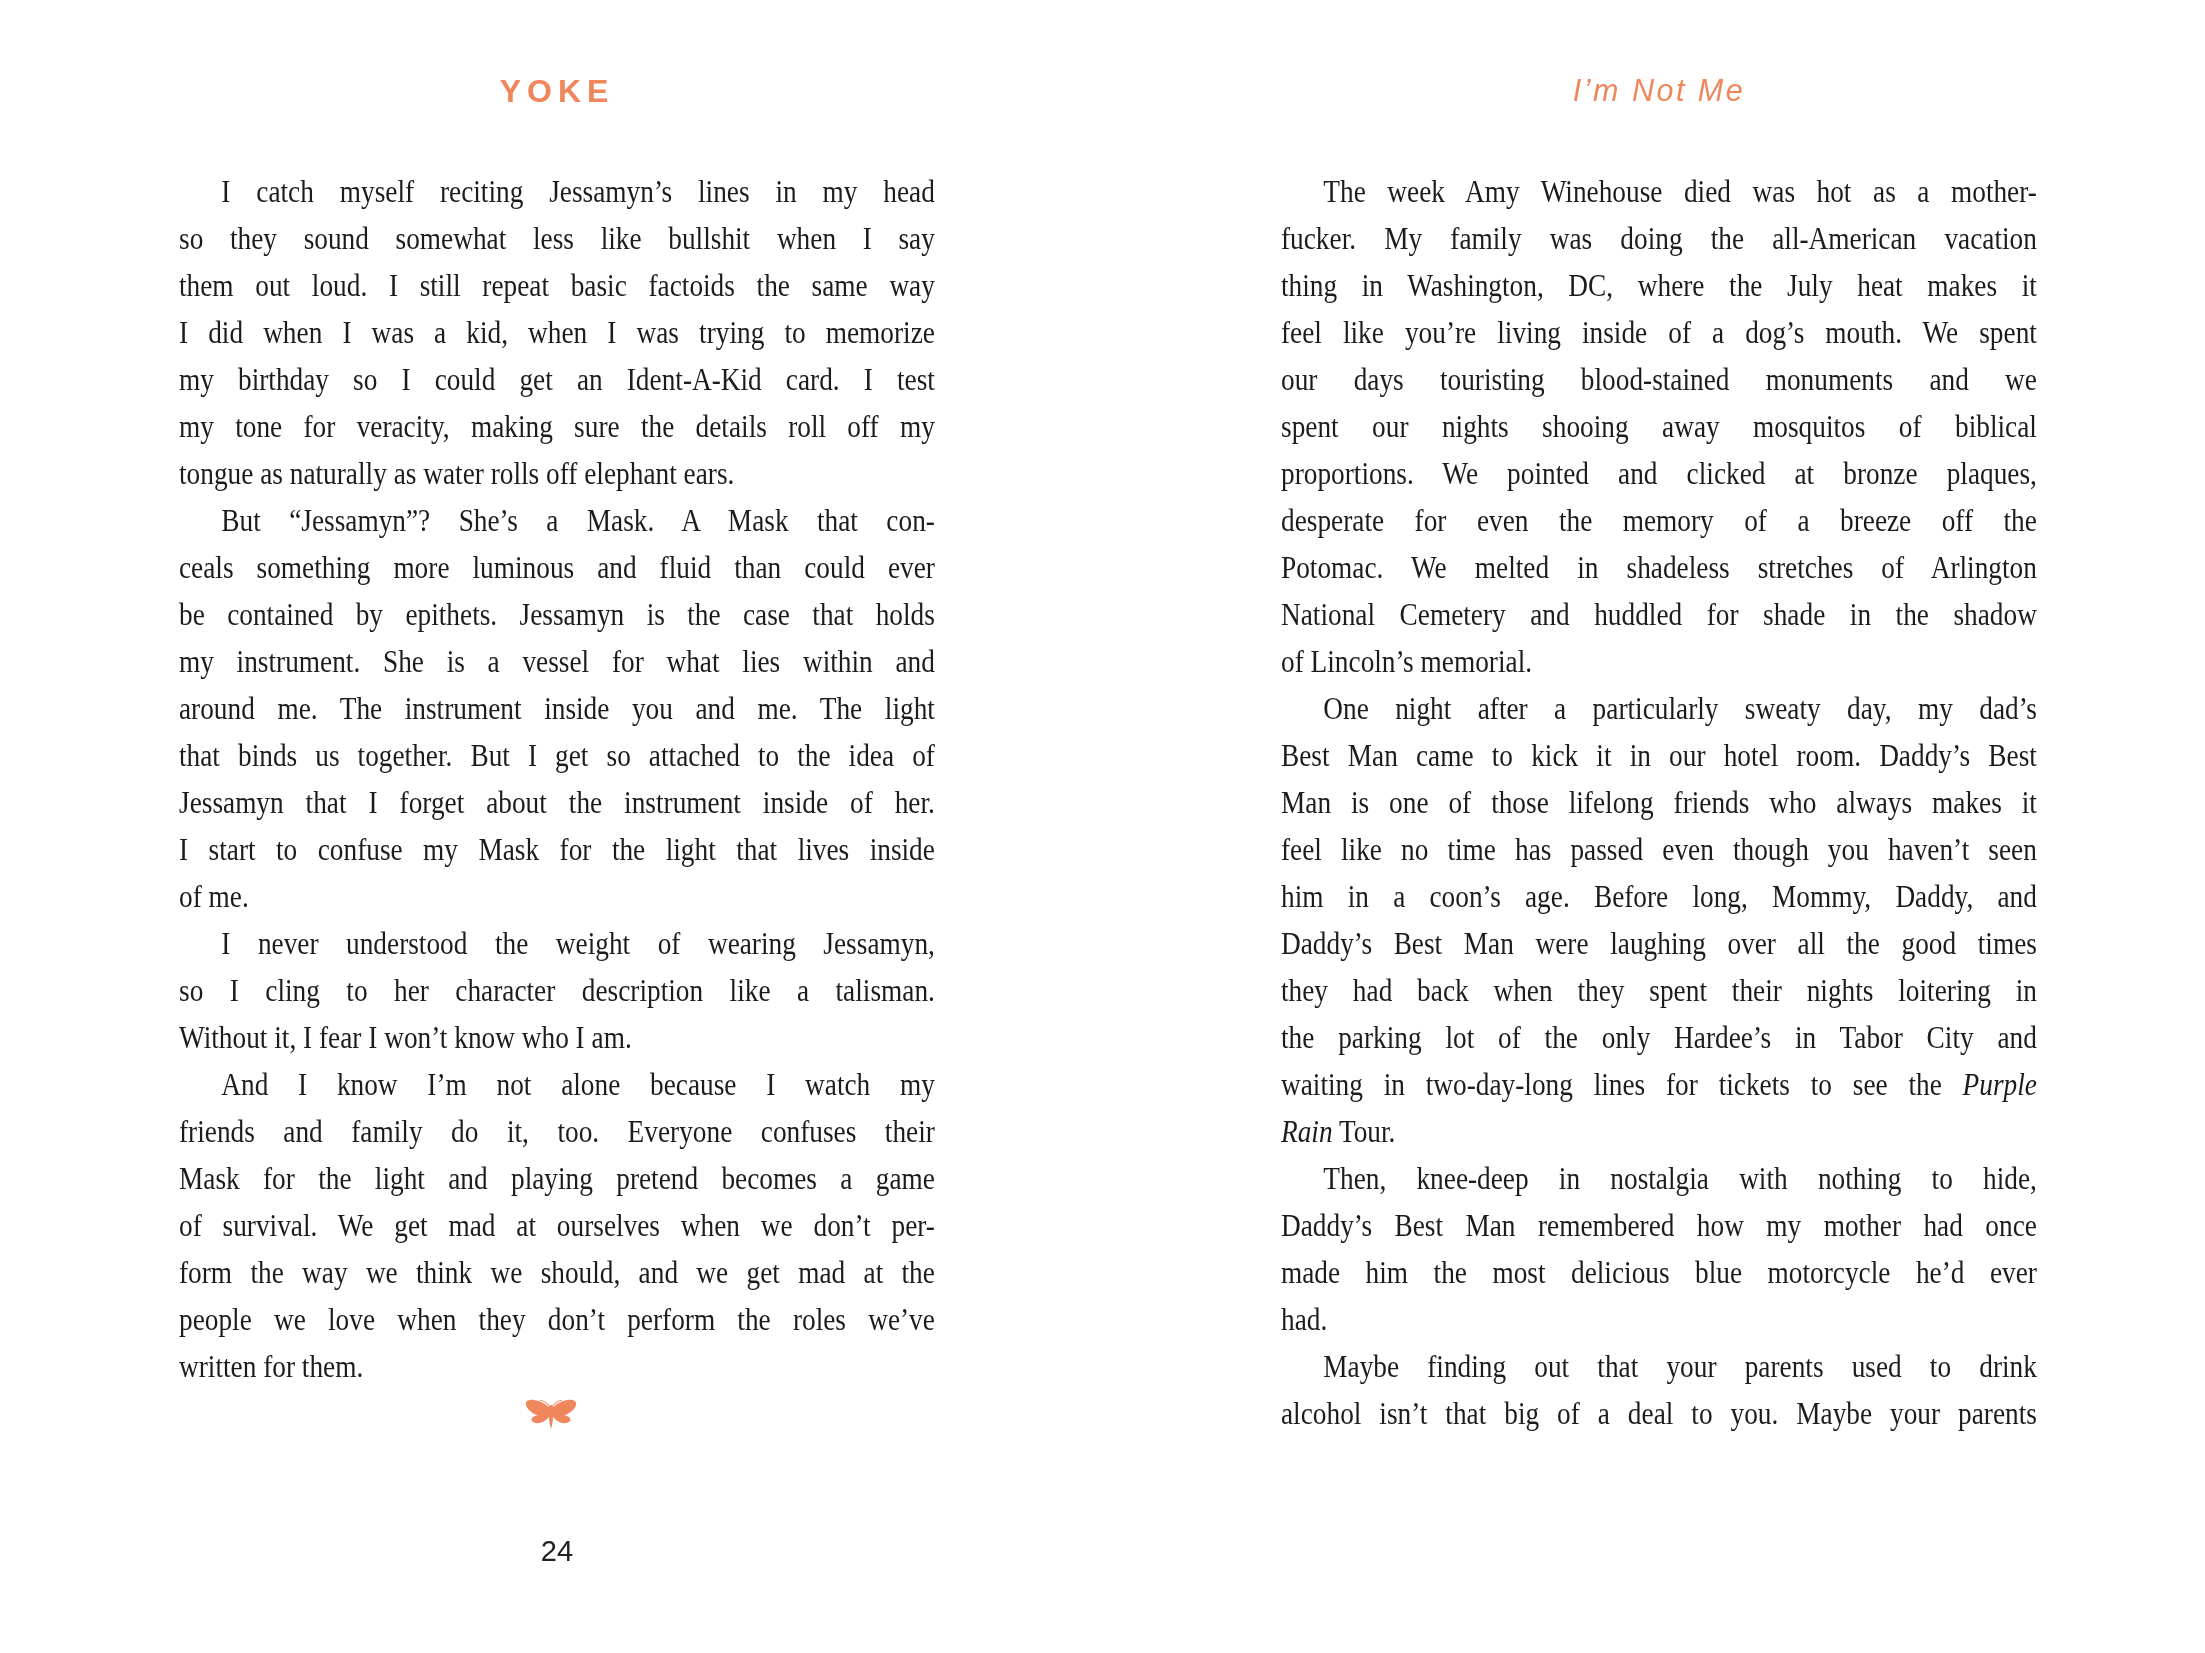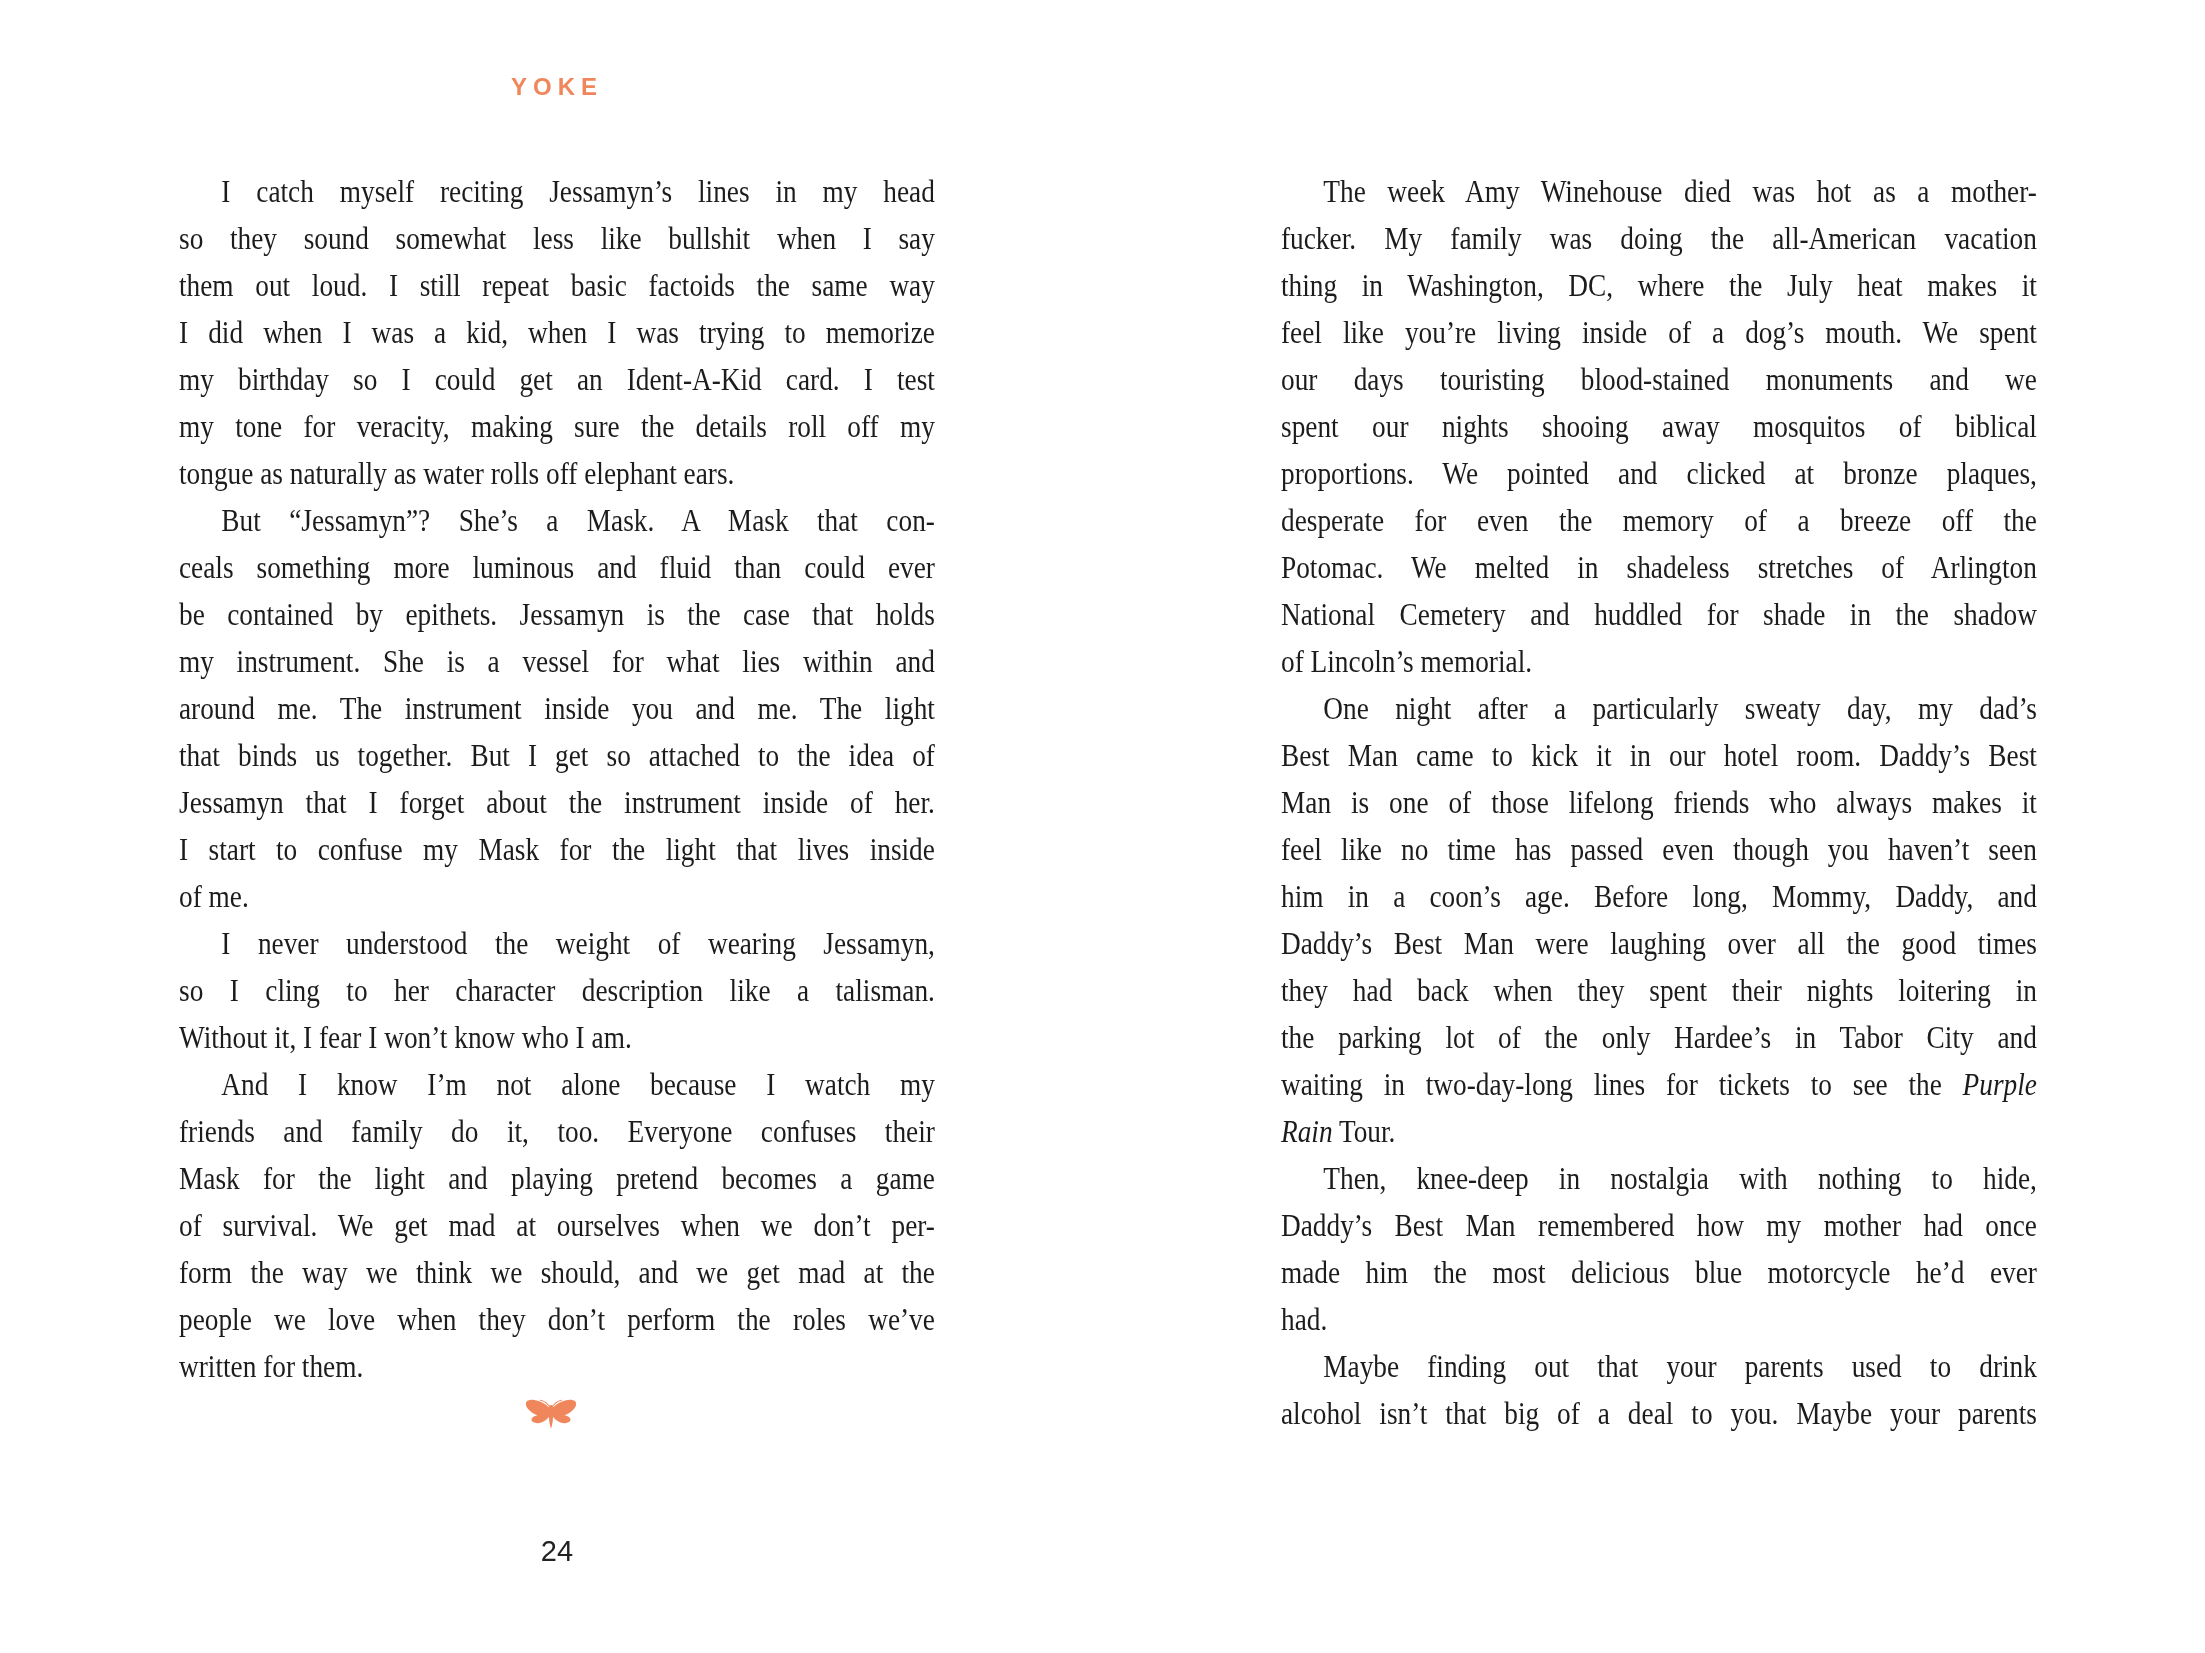--- a/index.html
+++ b/index.html
@@ -18,21 +18,21 @@
   .running-head {
     position: absolute;
     top: 73px;
     text-align: center;
     font-family: "Liberation Sans", sans-serif;
     color: var(--accent, #F0875C);
   }
   #left-page .running-head {
     left: 179px; width: 756px;
     font-weight: 700;
-    font-size: 24px;
+    font-size: 32px;
     letter-spacing: 6px;
   }
   #right-page .running-head {
     left: 178px; width: 756px;
     font-style: italic;
     font-weight: 400;
     font-size: 30.5px;
     letter-spacing: 2.5px;
   }
 
@@ -118,20 +118,21 @@
       <use href="#moth-left" transform="translate(64,0) scale(-1,1)"></use>
       <circle cx="32" cy="15.5" r="2.6"></circle>
       <path d="M32 13 C 35.2 17, 35.2 33, 32 41 C 28.8 33, 28.8 17, 32 13 Z"></path>
     </g>
   </svg>
 
   <div class="page-number">24</div>
 </div>
 
 <div class="page" id="right-page">
+  <div class="running-head">I’m Not Me</div>
 
   <div class="page-text">
       <div class="line indent just">The week Amy Winehouse died was hot as a mother-</div>
       <div class="line just">fucker. My family was doing the all-American vacation</div>
       <div class="line just">thing in Washington, DC, where the July heat makes it</div>
       <div class="line just">feel like you’re living inside of a dog’s mouth. We spent</div>
       <div class="line just">our days touristing blood-stained monuments and we</div>
       <div class="line just">spent our nights shooing away mosquitos of biblical</div>
       <div class="line just">proportions. We pointed and clicked at bronze plaques,</div>
       <div class="line just">desperate for even the memory of a breeze off the</div>

